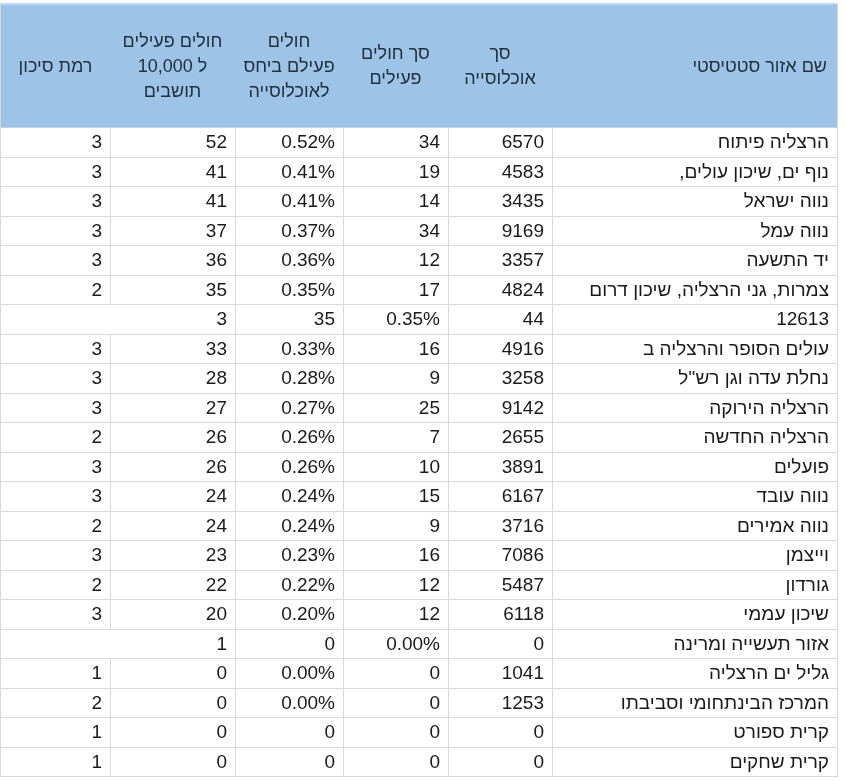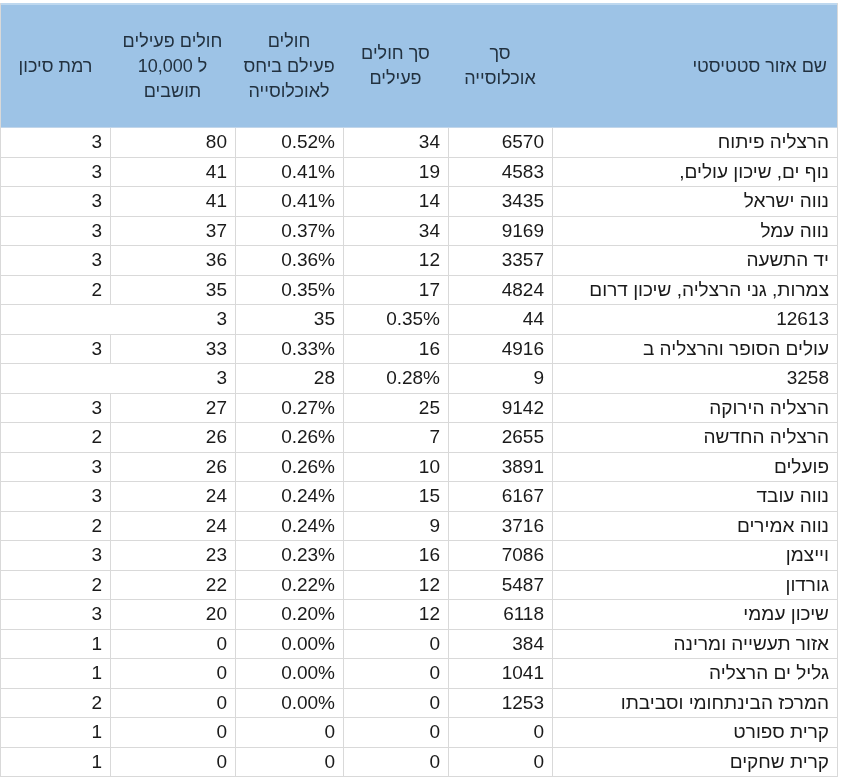--- a/index.html
+++ b/index.html
@@ -71,21 +71,21 @@
 תושבים</div>
       <div class="hcell h-risk">רמת סיכון</div>
     </div>
 
     <div class="tbody" id="tbody">
         <div class="row">
           <div class="cell">הרצליה פיתוח</div>
           <div class="cell">6570</div>
           <div class="cell">34</div>
           <div class="cell">0.52%</div>
-          <div class="cell">80</div>
+          <div class="cell">52</div>
           <div class="cell">3</div>
         </div>
         <div class="row">
           <div class="cell">נוף ים, שיכון עולים,</div>
           <div class="cell">4583</div>
           <div class="cell">19</div>
           <div class="cell">0.41%</div>
           <div class="cell">41</div>
           <div class="cell">3</div>
         </div>
@@ -130,20 +130,21 @@
         </div>
         <div class="row">
           <div class="cell">עולים הסופר והרצליה ב</div>
           <div class="cell">4916</div>
           <div class="cell">16</div>
           <div class="cell">0.33%</div>
           <div class="cell">33</div>
           <div class="cell">3</div>
         </div>
         <div class="row">
+          <div class="cell">נחלת עדה וגן רש''ל</div>
           <div class="cell">3258</div>
           <div class="cell">9</div>
           <div class="cell">0.28%</div>
           <div class="cell">28</div>
           <div class="cell">3</div>
         </div>
         <div class="row">
           <div class="cell">הרצליה הירוקה</div>
           <div class="cell">9142</div>
           <div class="cell">25</div>
@@ -202,21 +203,20 @@
         <div class="row">
           <div class="cell">שיכון עממי</div>
           <div class="cell">6118</div>
           <div class="cell">12</div>
           <div class="cell">0.20%</div>
           <div class="cell">20</div>
           <div class="cell">3</div>
         </div>
         <div class="row">
           <div class="cell">אזור תעשייה ומרינה</div>
-          <div class="cell">384</div>
           <div class="cell">0</div>
           <div class="cell">0.00%</div>
           <div class="cell">0</div>
           <div class="cell">1</div>
         </div>
         <div class="row">
           <div class="cell">גליל ים הרצליה</div>
           <div class="cell">1041</div>
           <div class="cell">0</div>
           <div class="cell">0.00%</div>

